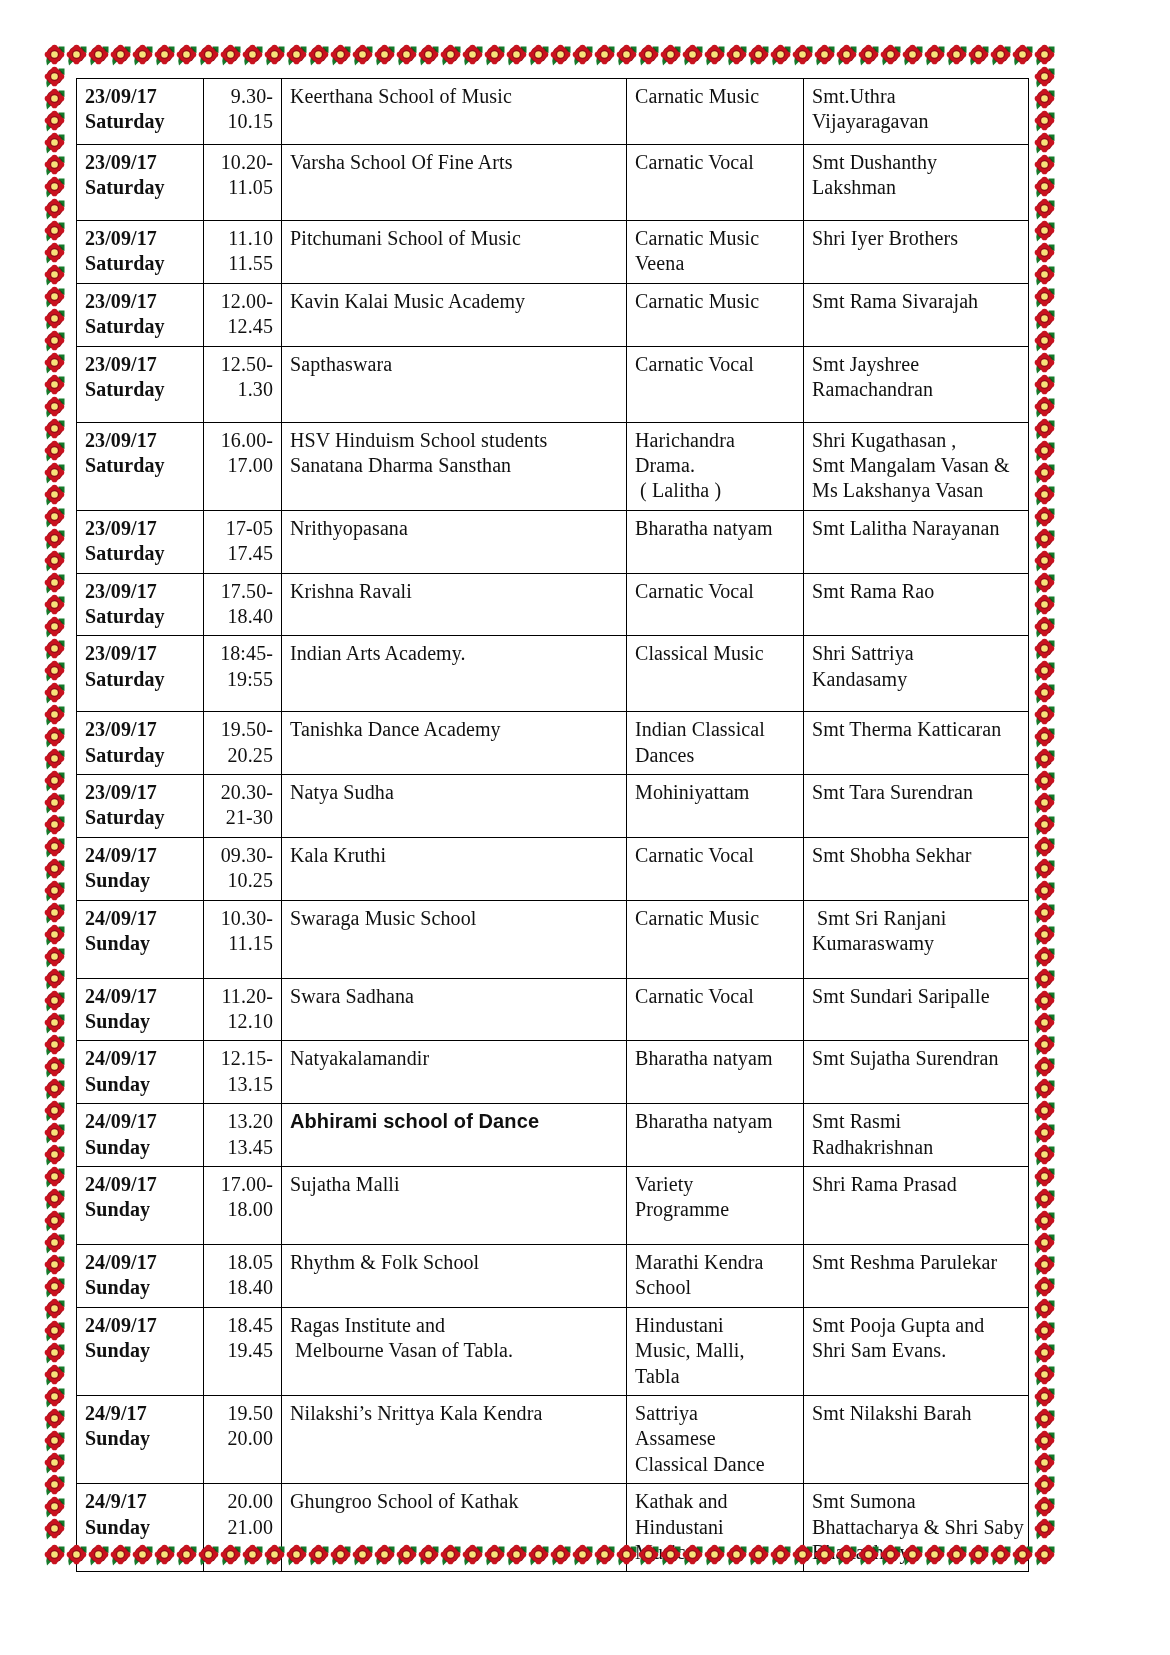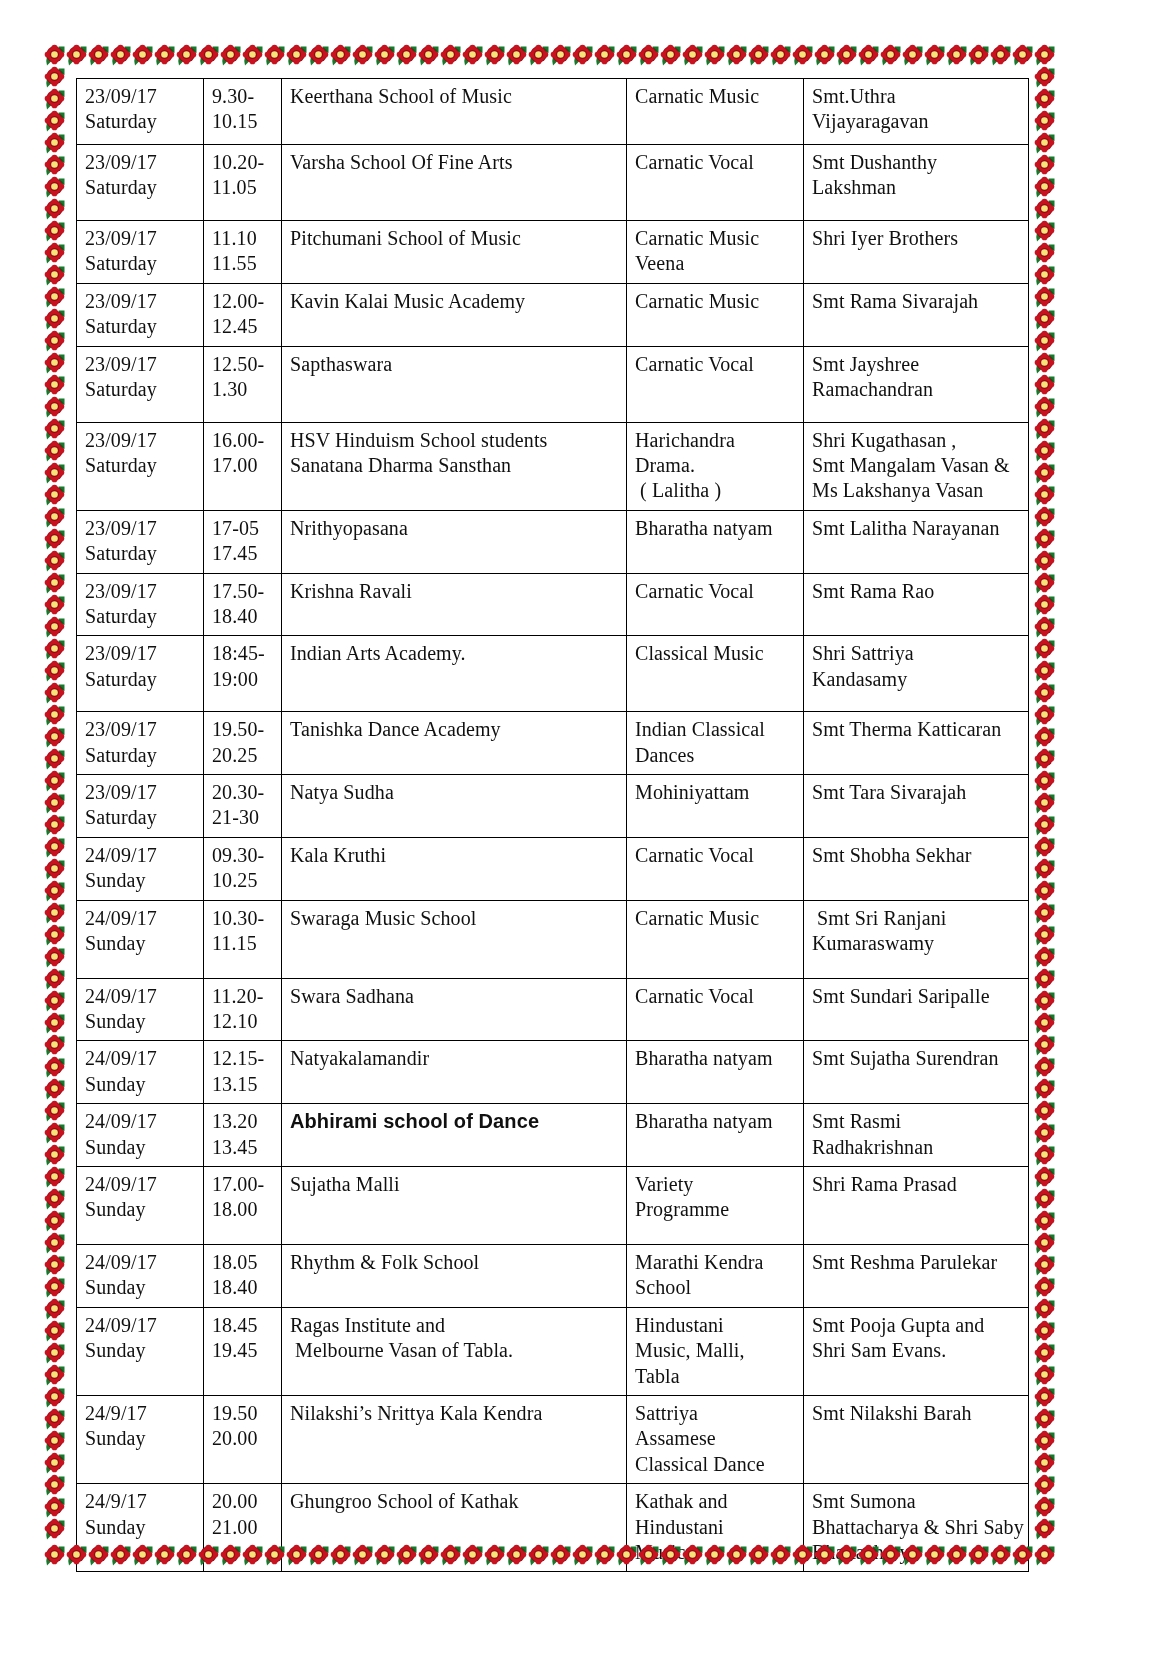--- a/index.html
+++ b/index.html
@@ -61,25 +61,25 @@
     font-family: "Liberation Serif", "DejaVu Serif", serif;
     letter-spacing: 0.1px;
   }
   col.c-date { width: 127px; }
   col.c-time { width: 78px; }
   col.c-group { width: 345px; }
   col.c-art  { width: 177px; }
   col.c-artist { width: 225px; }
 
   td.date {
-    font-weight: normal;
+    font-weight: bold;
     font-size: 19.5px;
     letter-spacing: 0.2px;
   }
-  td.time  { font-size: 19.5px; }
+  td.time  { font-size: 19.5px; text-align: right; }
   td.group { font-size: 20.5px; }
   td.art   { font-size: 19.5px; }
   td.artist{ font-size: 19.5px; }
 
   td .line { display: block; white-space: pre; }
   td.group.alt-font {
     font-family: "Liberation Sans", "DejaVu Sans", sans-serif;
     font-weight: bold;
     font-size: 20px;
   }
@@ -3659,21 +3659,21 @@
               <span class="line">Smt Rama Rao</span>
             </td>
           </tr>
           <tr style="height: 76px;">
             <td class="date">
               <span class="line">23/09/17</span>
               <span class="line">Saturday</span>
             </td>
             <td class="time">
               <span class="line">18:45-</span>
-              <span class="line">19:00</span>
+              <span class="line">19:55</span>
             </td>
             <td class="group">
               <span class="line">Indian Arts Academy.</span>
             </td>
             <td class="art">
               <span class="line">Classical Music</span>
             </td>
             <td class="artist">
               <span class="line">Shri Sattriya</span>
               <span class="line">Kandasamy</span>
@@ -3708,21 +3708,21 @@
               <span class="line">20.30-</span>
               <span class="line">21-30</span>
             </td>
             <td class="group">
               <span class="line">Natya Sudha</span>
             </td>
             <td class="art">
               <span class="line">Mohiniyattam</span>
             </td>
             <td class="artist">
-              <span class="line">Smt Tara Sivarajah</span>
+              <span class="line">Smt Tara Surendran</span>
             </td>
           </tr>
           <tr style="height: 52px;">
             <td class="date">
               <span class="line">24/09/17</span>
               <span class="line">Sunday</span>
             </td>
             <td class="time">
               <span class="line">09.30-</span>
               <span class="line">10.25</span>

